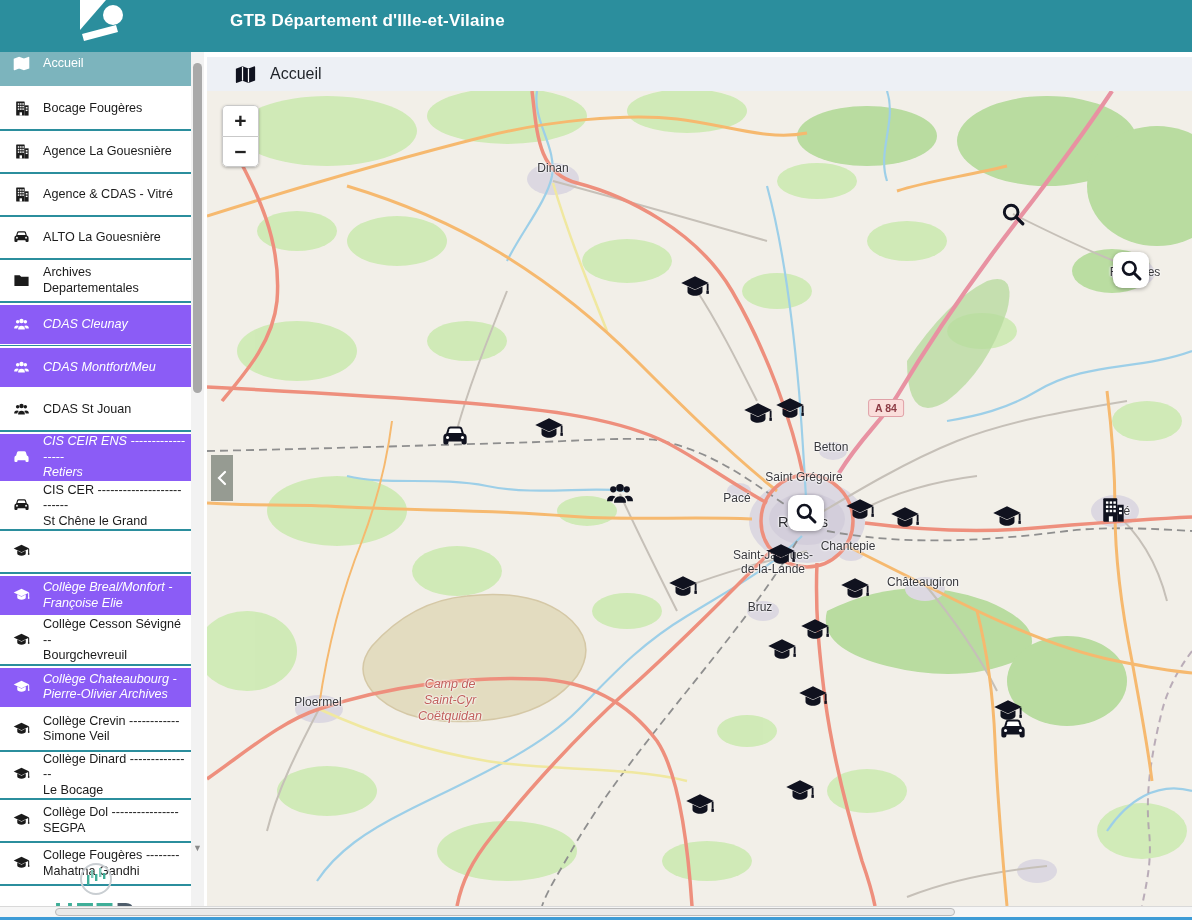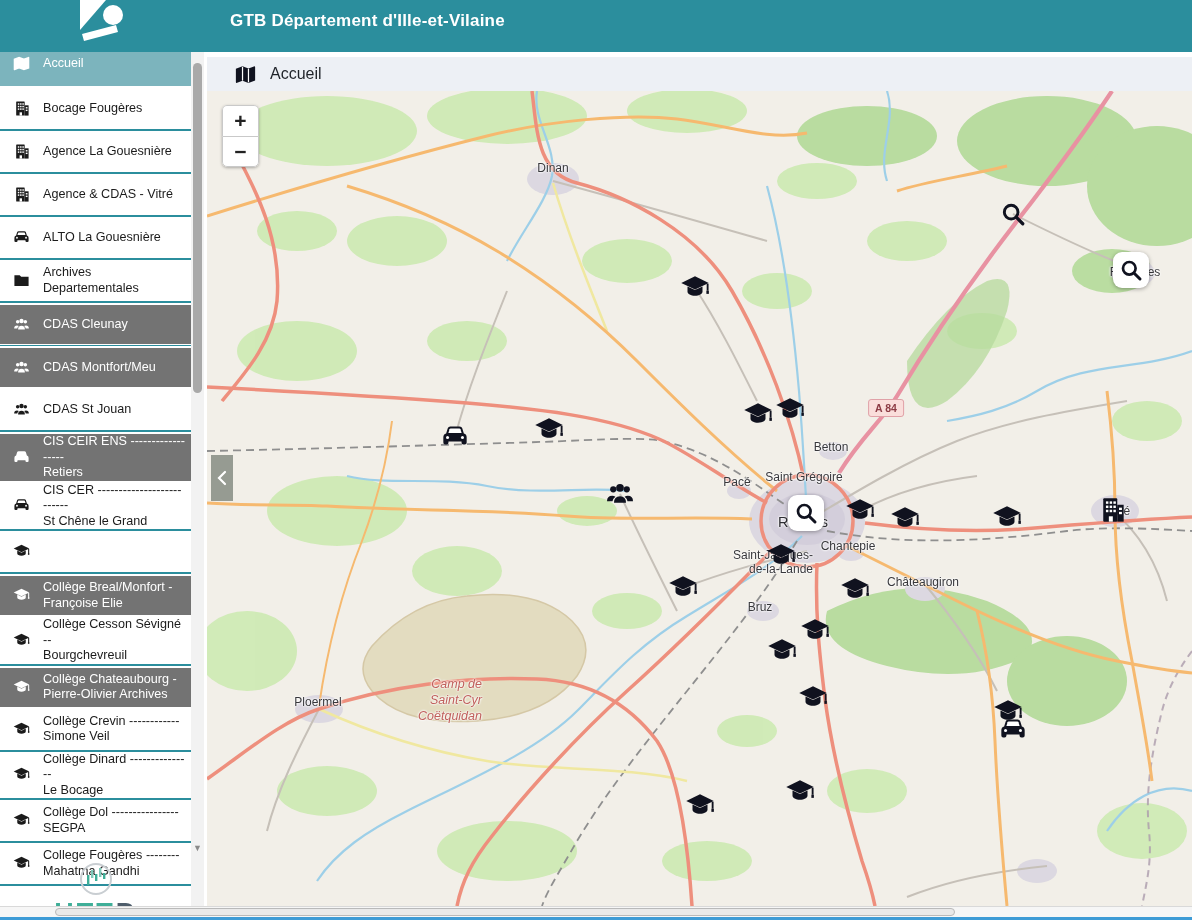--- a/index.html
+++ b/index.html
@@ -10,21 +10,21 @@
   .top-logo { position:absolute; left:72px; top:0; width:100px; height:41px; }
   .top-title { position:absolute; left:230px; top:0; height:41px; display:flex; align-items:center; color:#ffffff; font-size:17px; font-weight:bold; letter-spacing:.2px; }
 
   
   .sidebar { position:absolute; left:0; top:41px; width:191px; height:865px; background:#fff; overflow:hidden; z-index:40; }
   .sb-item { display:flex; align-items:center; gap:13px; padding:0 6px 0 13px; min-height:43px; background:#fff; color:#1b1b1b; border-bottom:2px solid #2b8e9d; cursor:pointer; }
   .sb-item .sb-ico { flex:0 0 17px; width:17px; height:17px; display:flex; align-items:center; }
   .sb-item .sb-ico svg { width:17px; height:17px; }
   .sb-label { font-size:12.6px; line-height:15.5px; white-space:pre-line; }
   .sb-item.sel { background:#7cb4bd; color:#ffffff; border-bottom:2px solid #fff; min-height:47px; }
-  .sb-item.act { background:#737373; color:#ffffff; border-top:2px solid #fff; border-bottom:2px solid #fff; box-shadow:0 1px 0 #2b8e9d, 0 -1px 0 #2b8e9d; }
+  .sb-item.act { background:#8b5cf6; color:#ffffff; border-top:2px solid #fff; border-bottom:2px solid #fff; box-shadow:0 1px 0 #2b8e9d, 0 -1px 0 #2b8e9d;font-style:italic; }
 
   .sb-logo { position:absolute; left:0; top:818px; width:191px; text-align:center; }
   .sb-logo .ring { display:block; margin:0 auto; }
   .sb-logo .word { font-size:27px; font-weight:bold; letter-spacing:3px; line-height:24px; }
   .sb-logo .word .c1 { color:#3fae98; }
   .sb-logo .word .c2 { color:#4e5d6b; }
 
   
   .v-scroll { position:absolute; left:191px; top:41px; width:13px; height:865px; background:#f2f2f2; z-index:45; }
   .v-scroll .arr { position:absolute; left:0; width:13px; height:14px; color:#8a8a8a; font-size:9px; line-height:14px; text-align:center; }
@@ -32,21 +32,21 @@
 
   
   .main { position:absolute; left:204px; top:41px; width:988px; height:865px; background:#fff; }
   .crumb-bar { position:absolute; left:3px; top:16px; width:985px; height:34px; background:#edf0f5; display:flex; align-items:center; gap:14px; padding-left:28px; }
   .crumb-bar svg { width:21px; height:21px; }
   .crumb-label { font-size:16px; color:#1f2329; }
 
   .map-wrap { position:absolute; left:3px; top:50px; width:985px; height:815px; background:#f2efe8; overflow:hidden; }
   .map-svg { position:absolute; left:0; top:0; }
 
-  .map-label { position:absolute; transform:translate(-50%,-50%); font-size:12px; color:#38383c; white-space:pre; text-align:right; line-height:14px; text-shadow:0 0 2px #fff,0 0 2px #fff,0 0 3px #fff; z-index:5; pointer-events:none; }
+  .map-label { position:absolute; transform:translate(-50%,-50%); font-size:12px; color:#38383c; white-space:pre; text-align:center; line-height:14px; text-shadow:0 0 2px #fff,0 0 2px #fff,0 0 3px #fff; z-index:5; pointer-events:none; }
   .map-label.city { font-size:14.5px; color:#2e2e33; }
   .map-label.camp { color:#c0605c; font-style:italic; font-size:12.5px; line-height:16px;margin-top:24px; }
   .map-label.badge { background:#fadedb; border:1px solid #e0a1a7; color:#8c3b44; font-size:10.5px; font-weight:bold; padding:1px 6px; border-radius:3px; text-shadow:none; }
 
   .marker { position:absolute; transform:translate(-50%,-50%); z-index:10; color:#10121f; }
   .marker svg { display:block; }
   .marker.boxed { background:#fff; border-radius:9px; padding:6px; box-shadow:0 1px 4px rgba(0,0,0,.35); z-index:12; }
 
   .zoom-ctl { position:absolute; left:15px; top:14px; width:37px; z-index:20; border-radius:5px; box-shadow:0 1px 3px rgba(0,0,0,.3); overflow:hidden; }
   .zoom-btn { width:37px; height:31px; background:#fff; border:1px solid #c9c9c9; font-size:21px; font-weight:bold; color:#222; display:flex; align-items:center; justify-content:center; cursor:pointer; }
@@ -449,21 +449,21 @@
     </div>
 
     <div class="collapse-tab">
       <svg width="14" height="18" viewBox="0 0 14 18">
         <path d="M10 3 L4 9 L10 15" stroke="#fff" stroke-width="2.2" fill="none" stroke-linecap="round"></path>
       </svg>
     </div>
 
     <div id="map-labels">
         <div class="map-label" style="left: 346px; top: 77px;">Dinan</div>
-        <div class="map-label" style="left: 530px; top: 391px;">Pacé</div>
+        <div class="map-label" style="left: 530px; top: 407px;">Pacé</div>
         <div class="map-label" style="left: 597px; top: 386px;">Saint Grégoire</div>
         <div class="map-label" style="left: 624px; top: 356px;">Betton</div>
         <div class="map-label city" style="left: 596px; top: 431px;">Rennes</div>
         <div class="map-label" style="left: 641px; top: 455px;">Chantepie</div>
         <div class="map-label" style="left: 566px; top: 471px;">Saint-Jacques-
 de-la-Lande</div>
         <div class="map-label" style="left: 553px; top: 516px;">Bruz</div>
         <div class="map-label" style="left: 716px; top: 491px;">Châteaugiron</div>
         <div class="map-label" style="left: 111px; top: 611px;">Ploermel</div>
         <div class="map-label" style="left: 911px; top: 420px;">Vitré</div>

